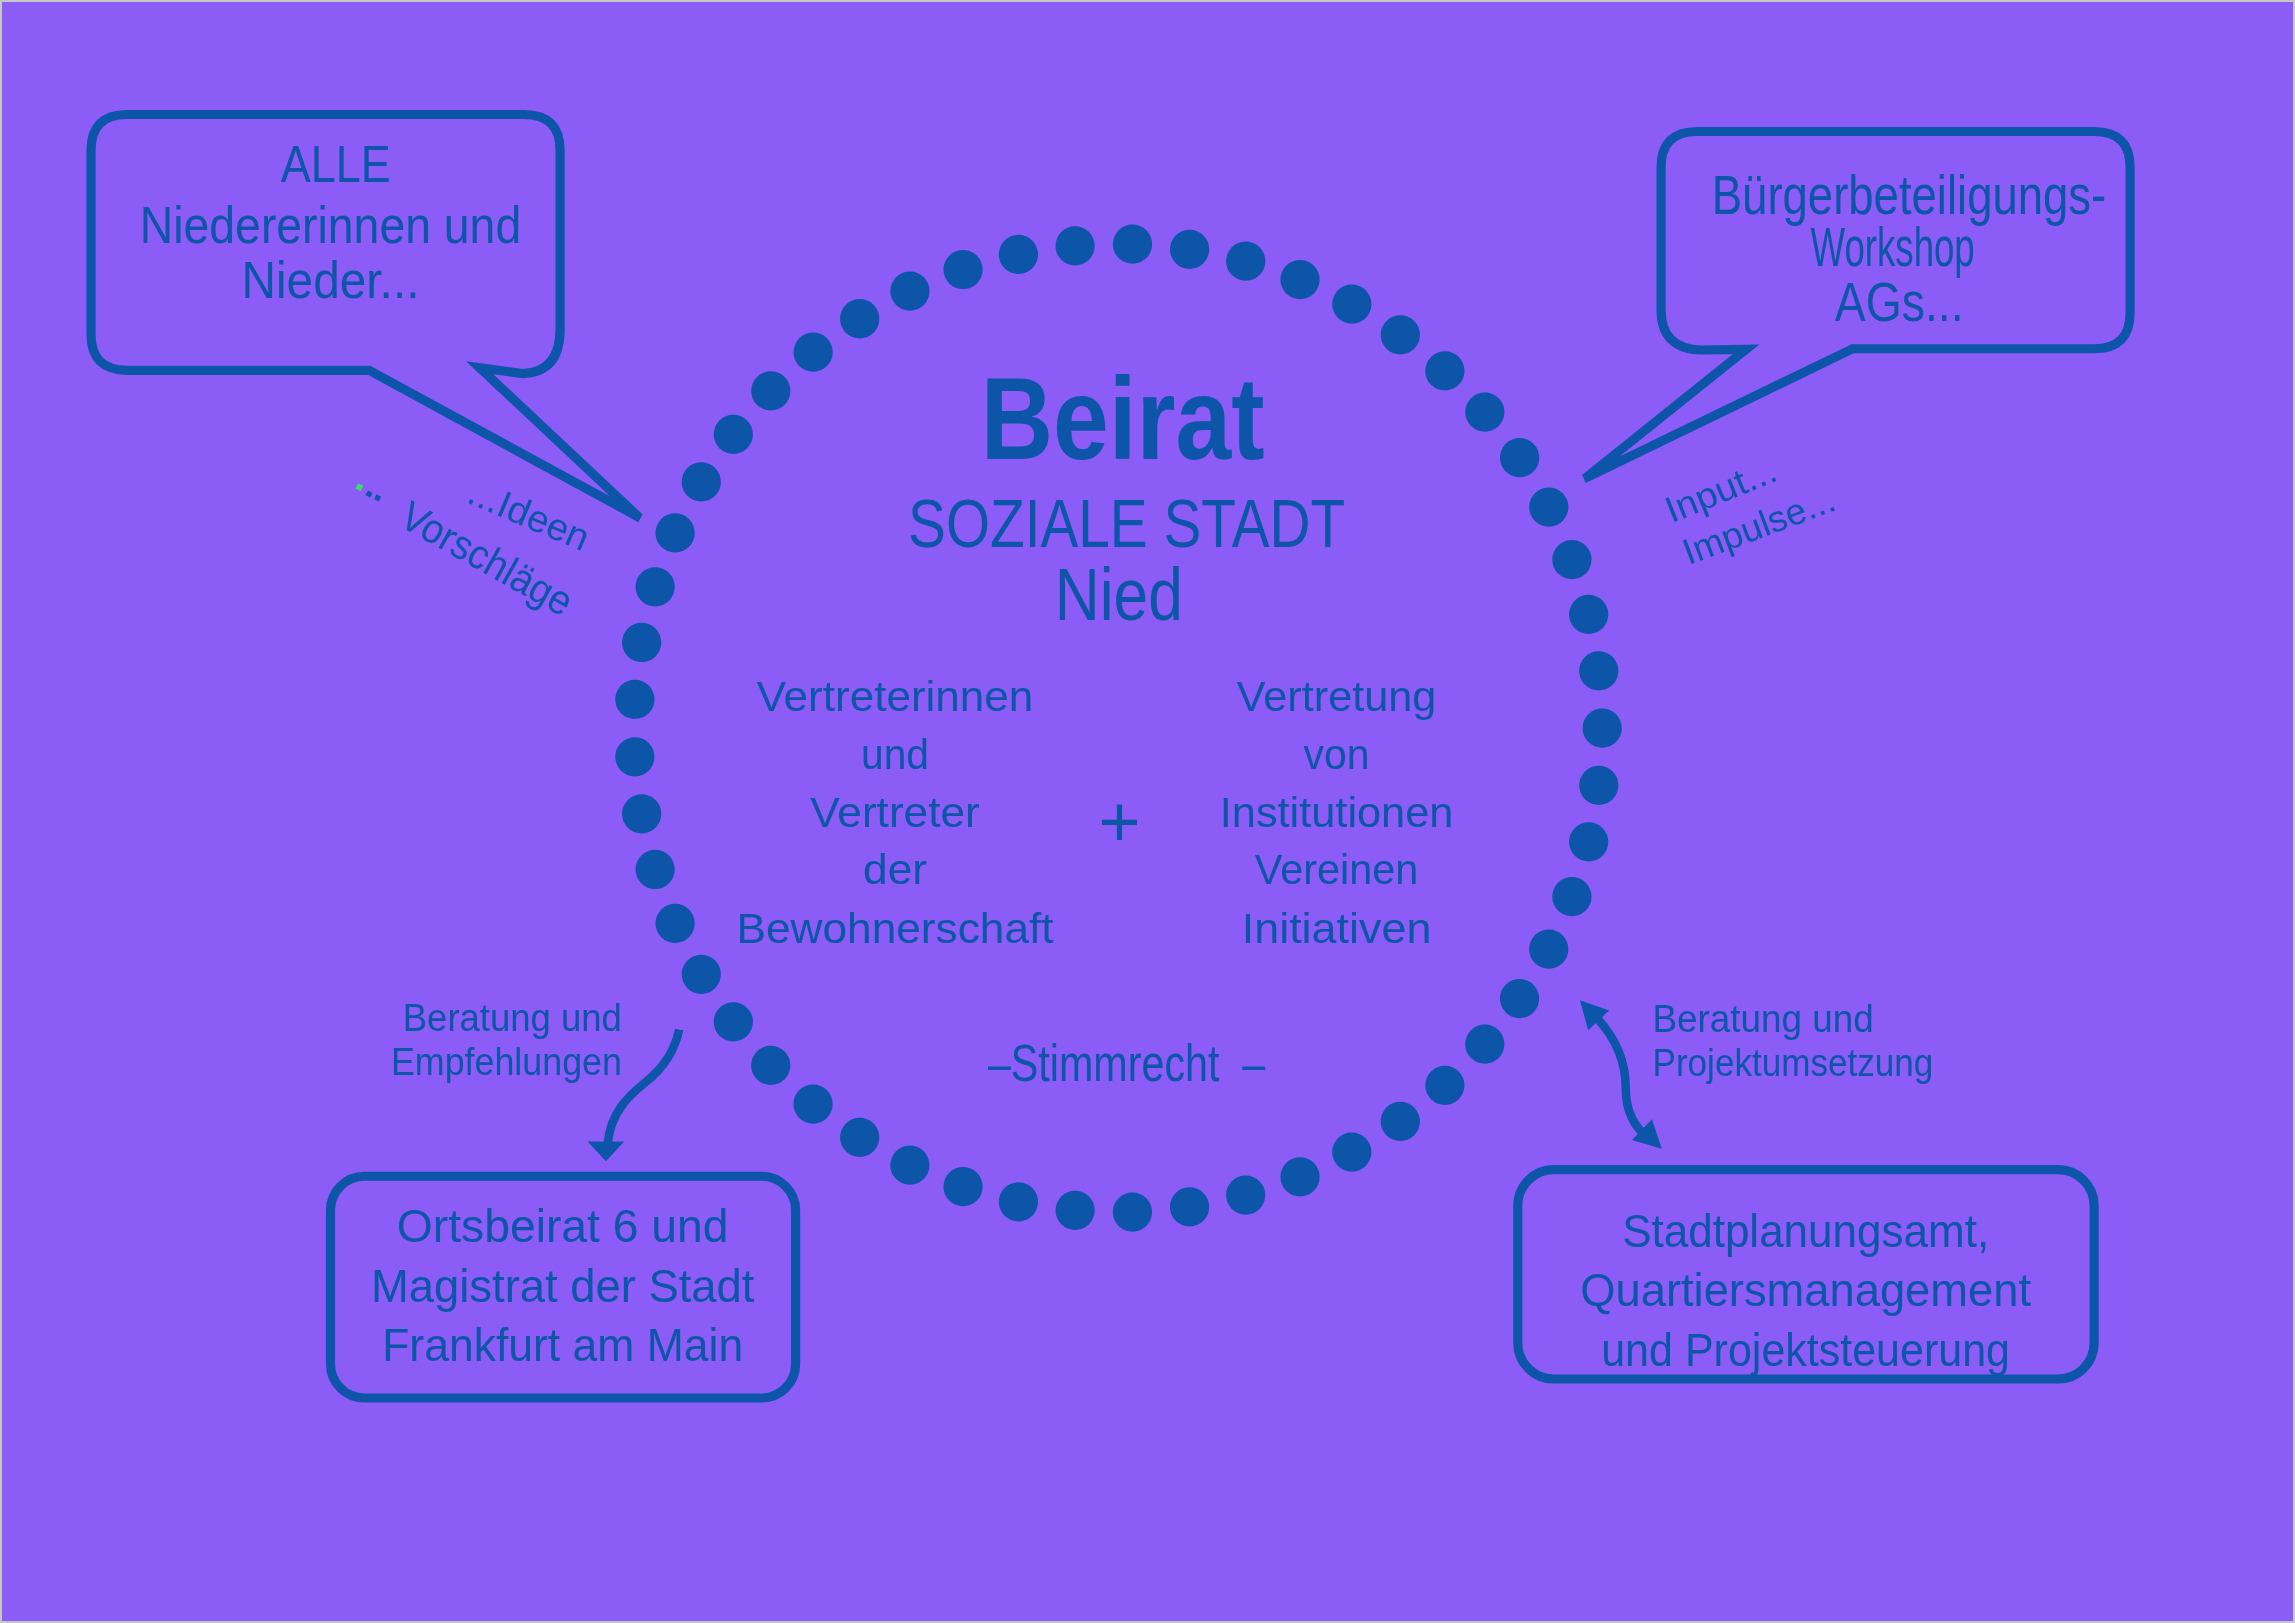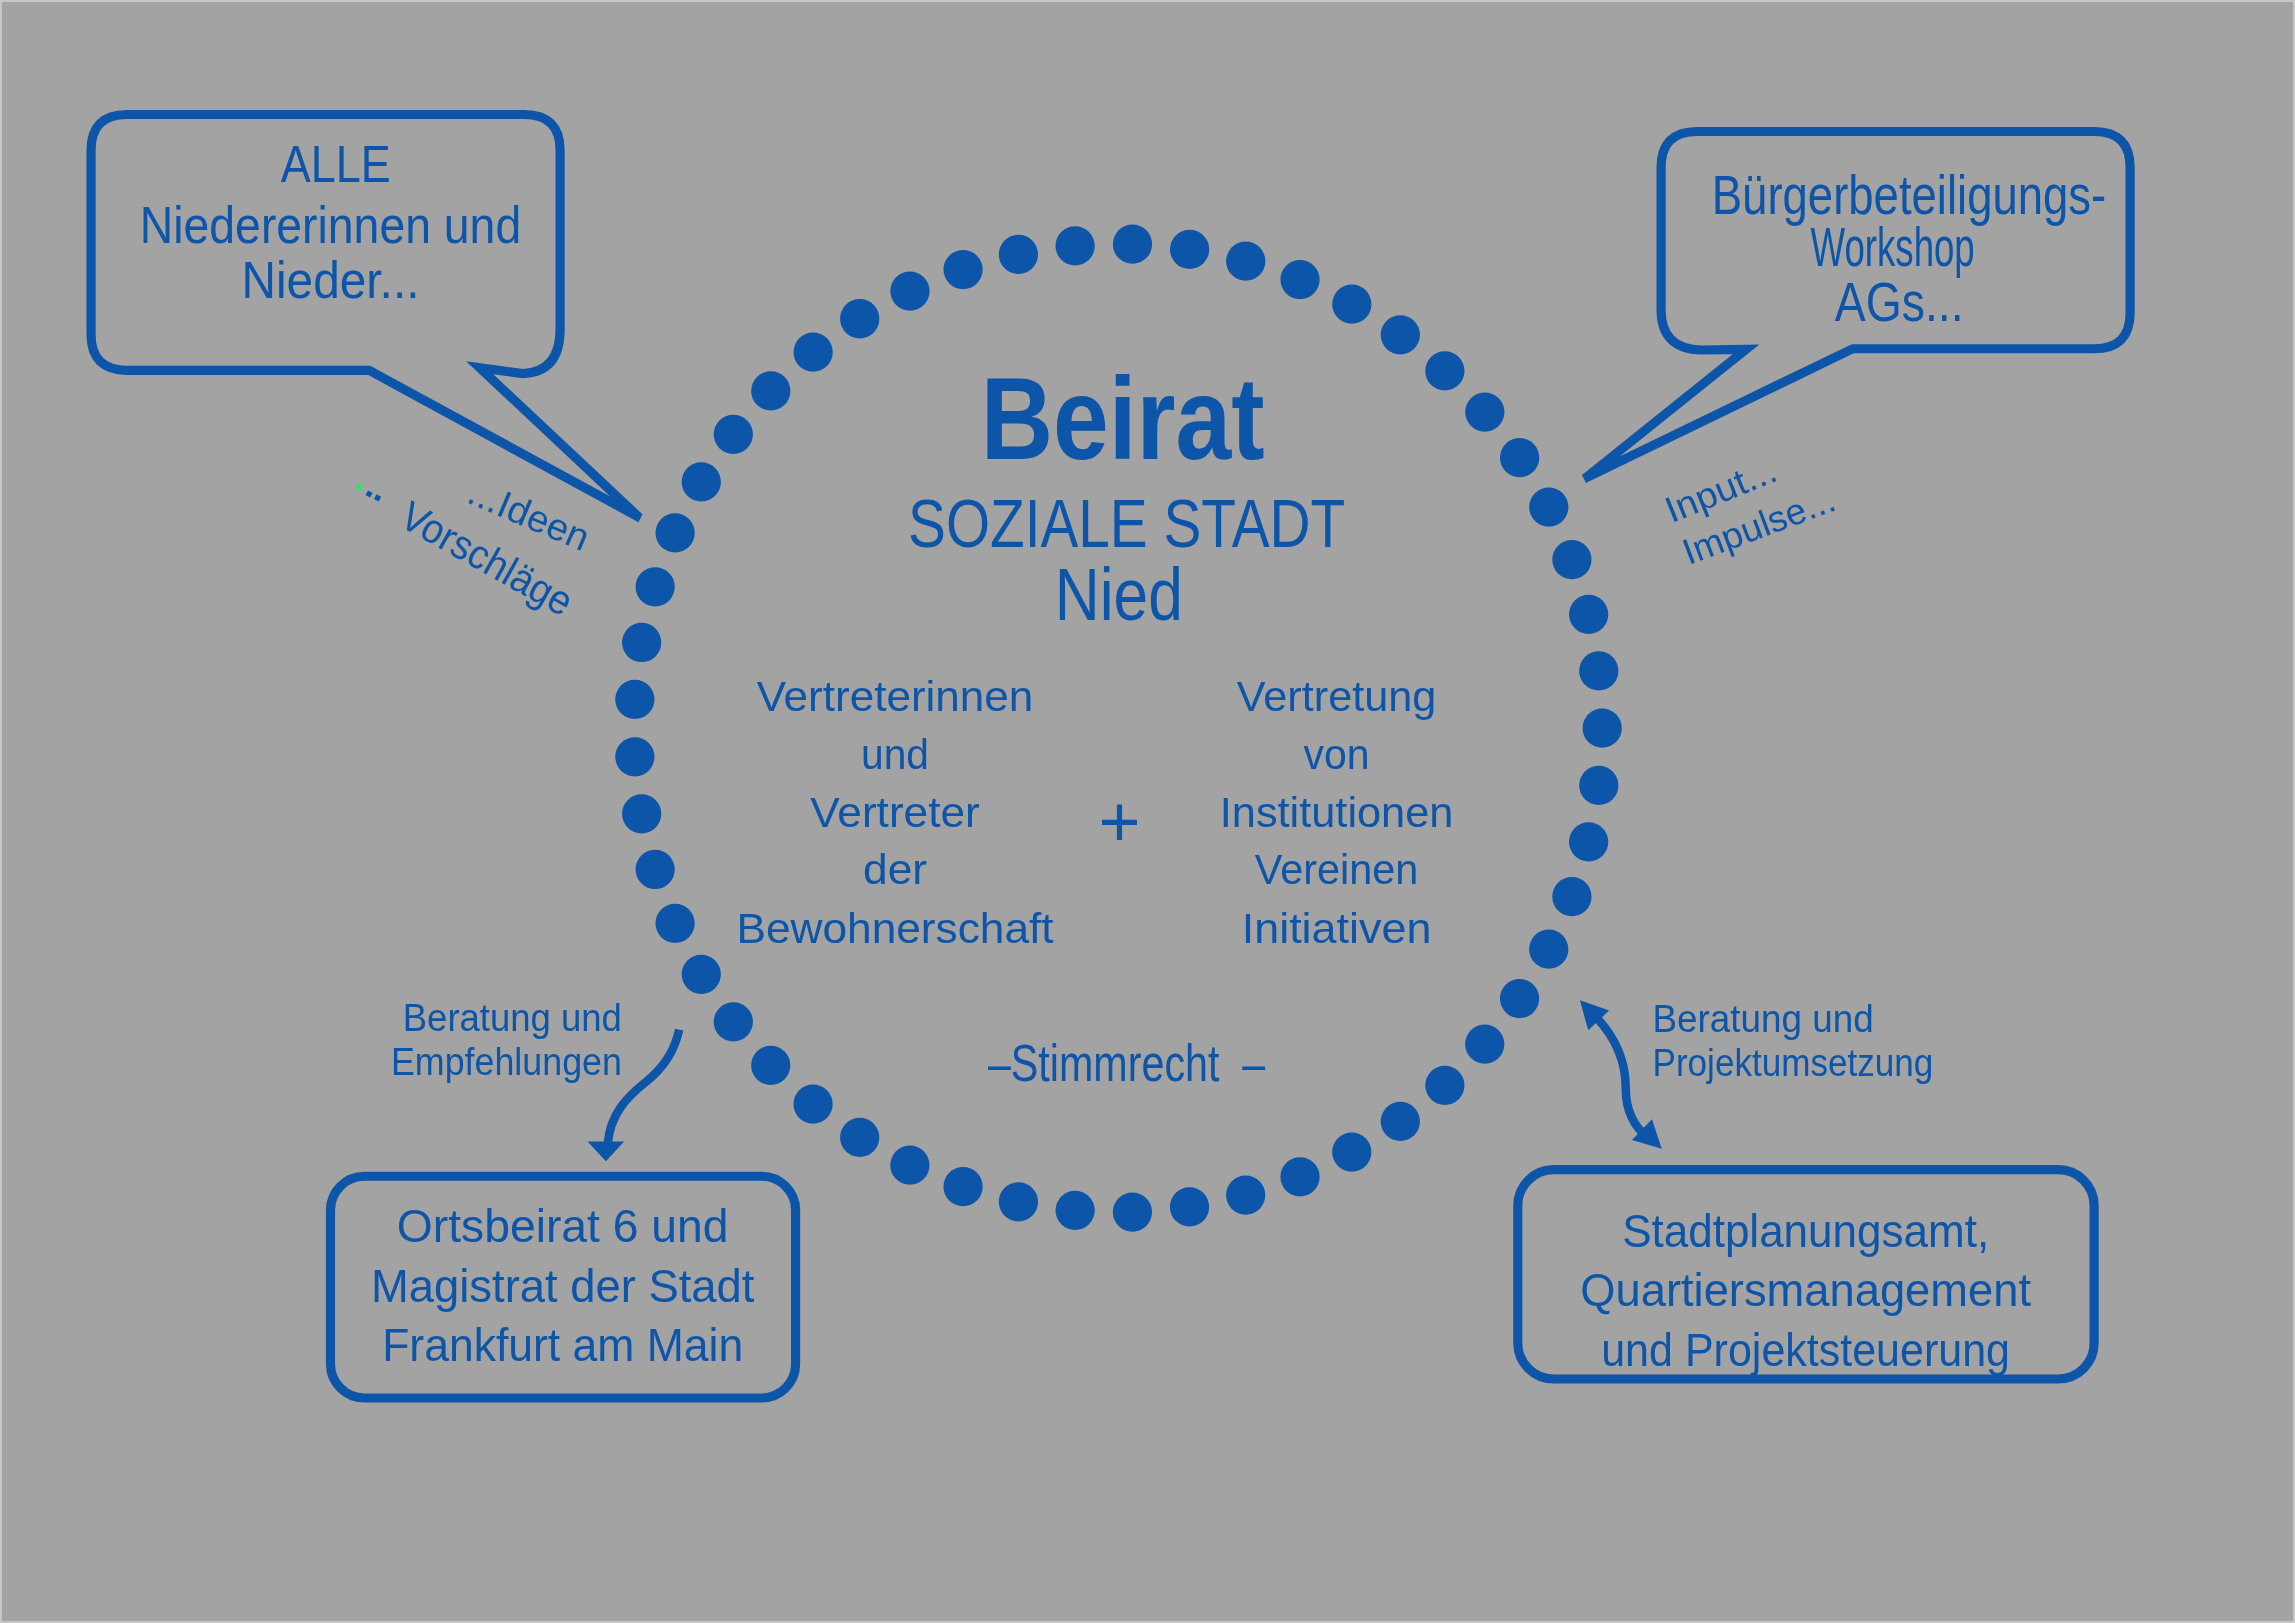--- a/index.html
+++ b/index.html
@@ -1,15 +1,15 @@
 <!DOCTYPE html>
 <html style="font-size:10.5px"><head><meta charset="utf-8">
 <style>
 html,body{margin:0;padding:0;}
-.page{position:relative;width:2295px;height:1623px;background:#a3a3a3;box-sizing:border-box;border:2px solid #c6c6c6;}
+.page{position:relative;width:2295px;height:1623px;background:#8b5cf6;box-sizing:border-box;border:2px solid #c6c6c6;}
 svg{position:absolute;left:0;top:0;}
 text{font-family:"Liberation Sans",sans-serif;fill:#0d55a8;}
 </style></head>
 <body>
 <div class="page">
 <svg width="2295" height="1623" viewBox="0 0 3508 2481">
 <g fill="#0d55a8">
 <circle cx="1728.0" cy="370.3" r="30"></circle>
 <circle cx="1815.3" cy="378.1" r="30"></circle>
 <circle cx="1901.1" cy="396.2" r="30"></circle>

